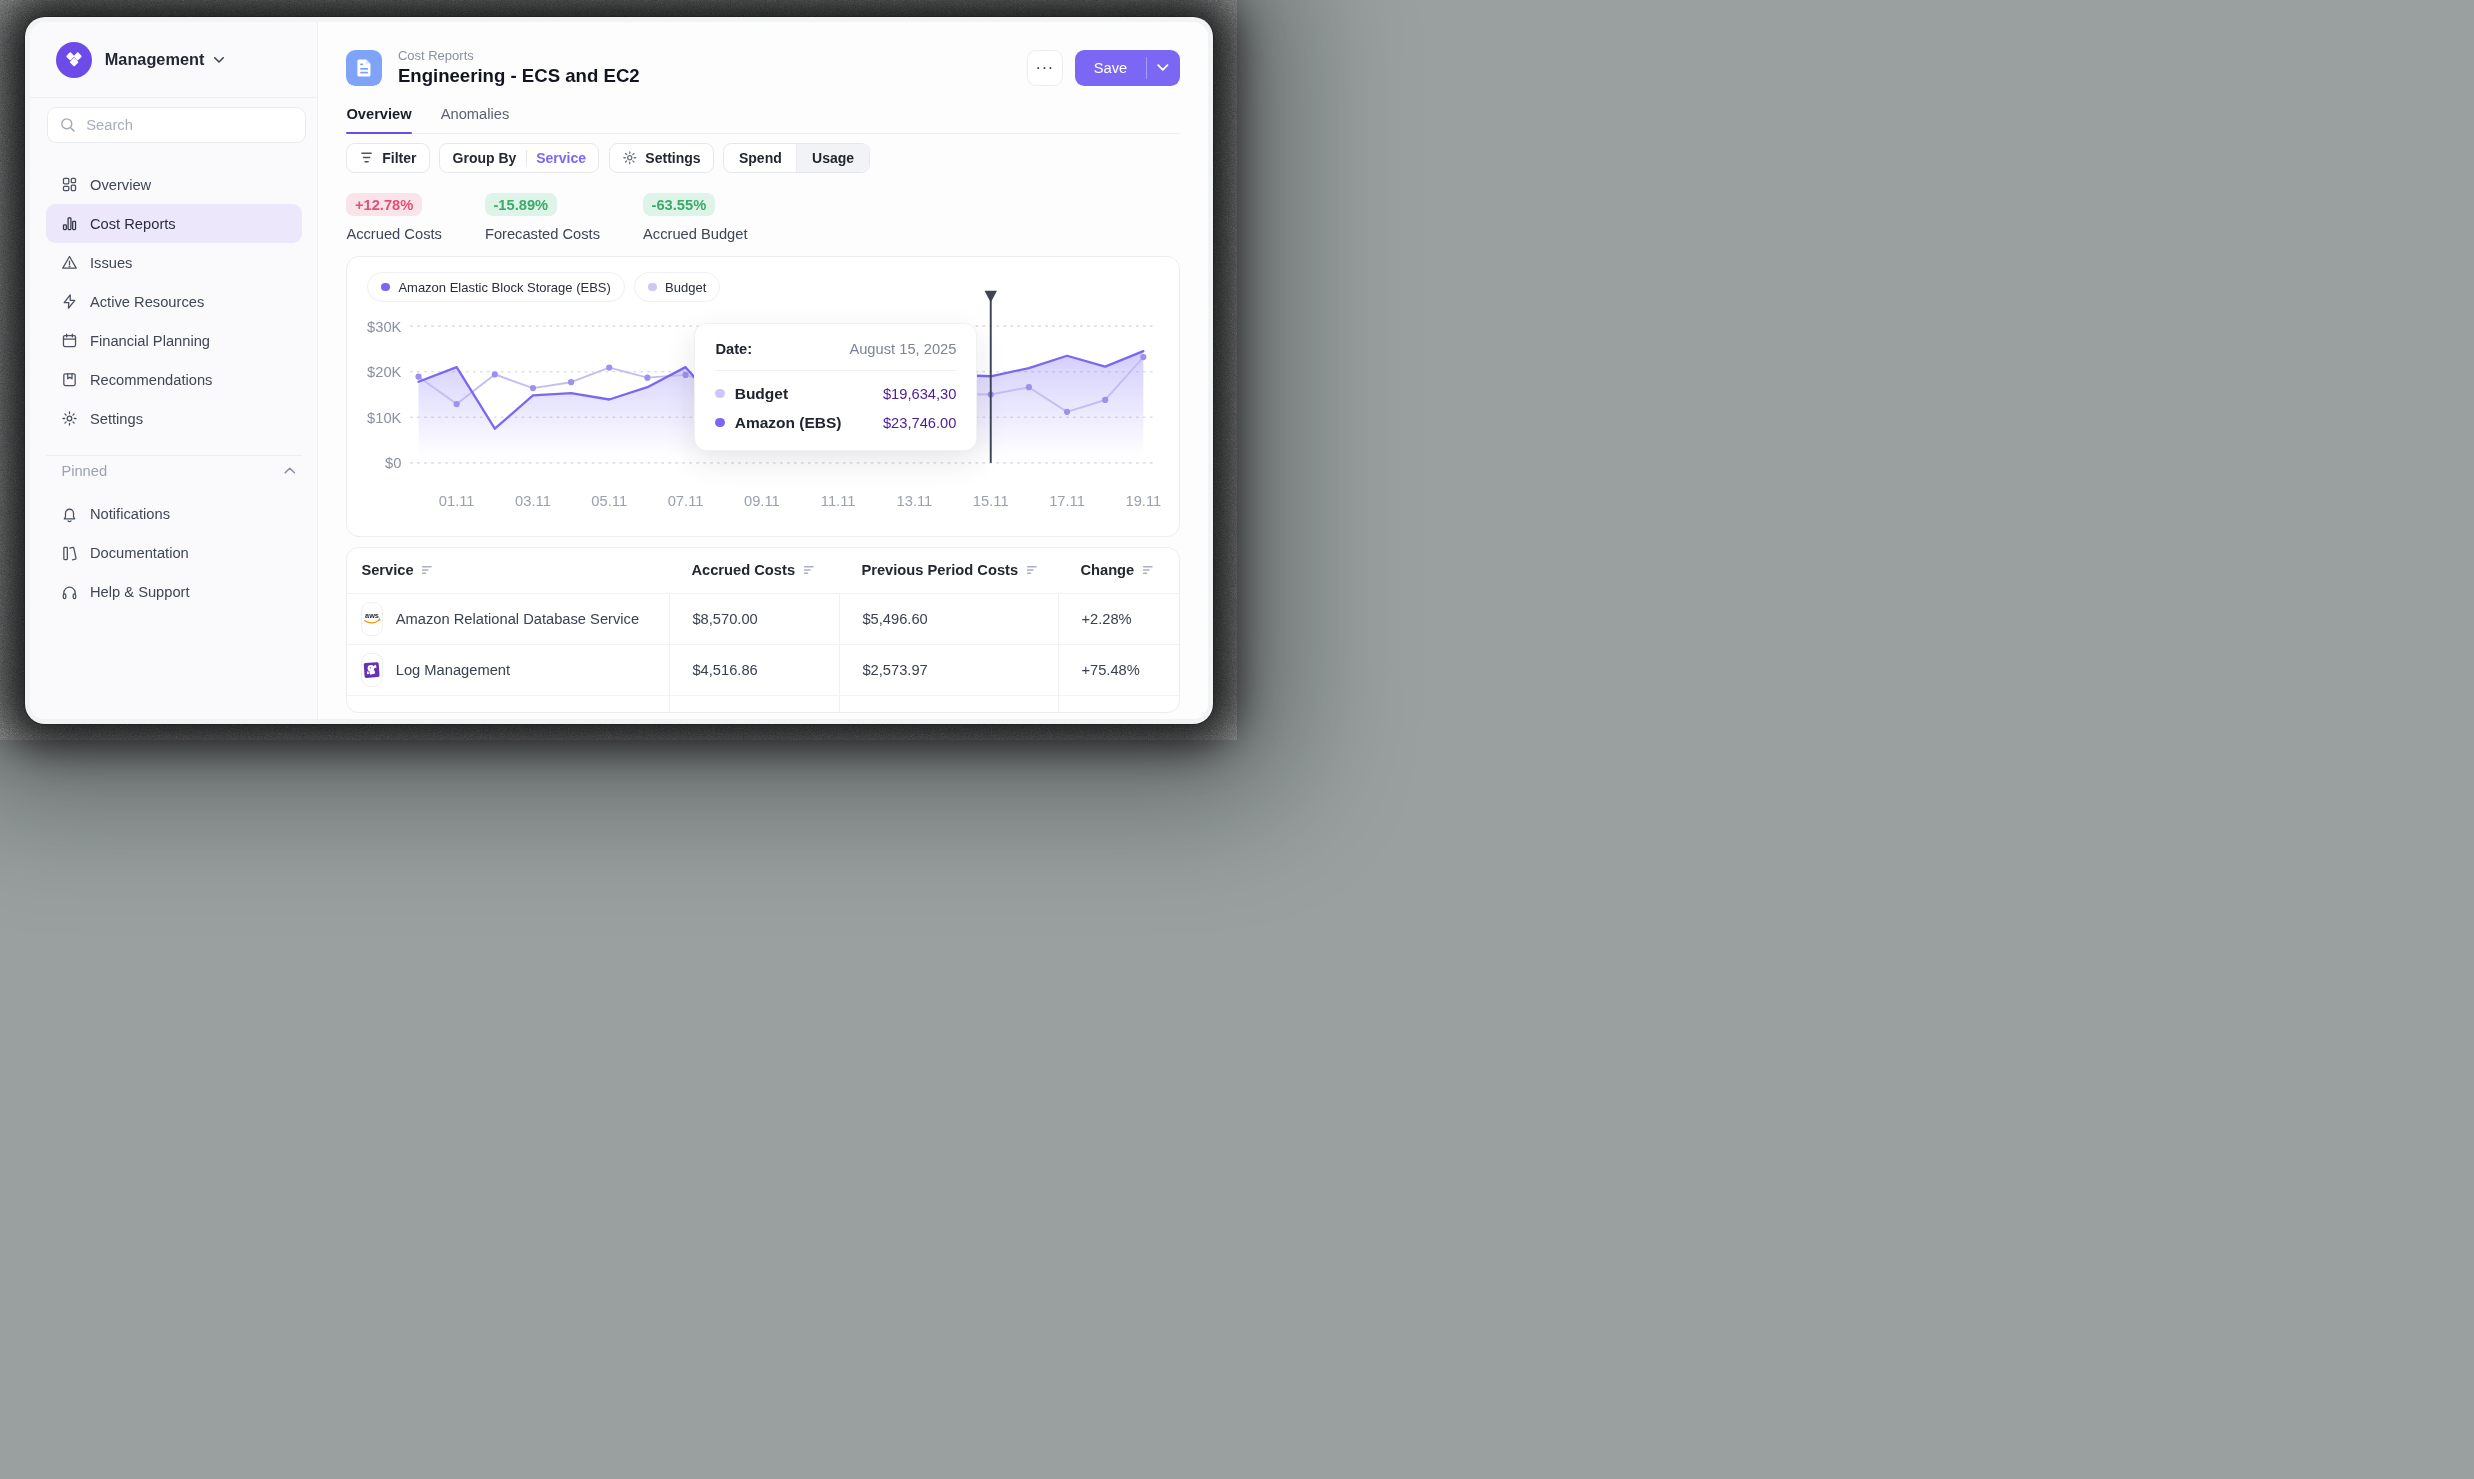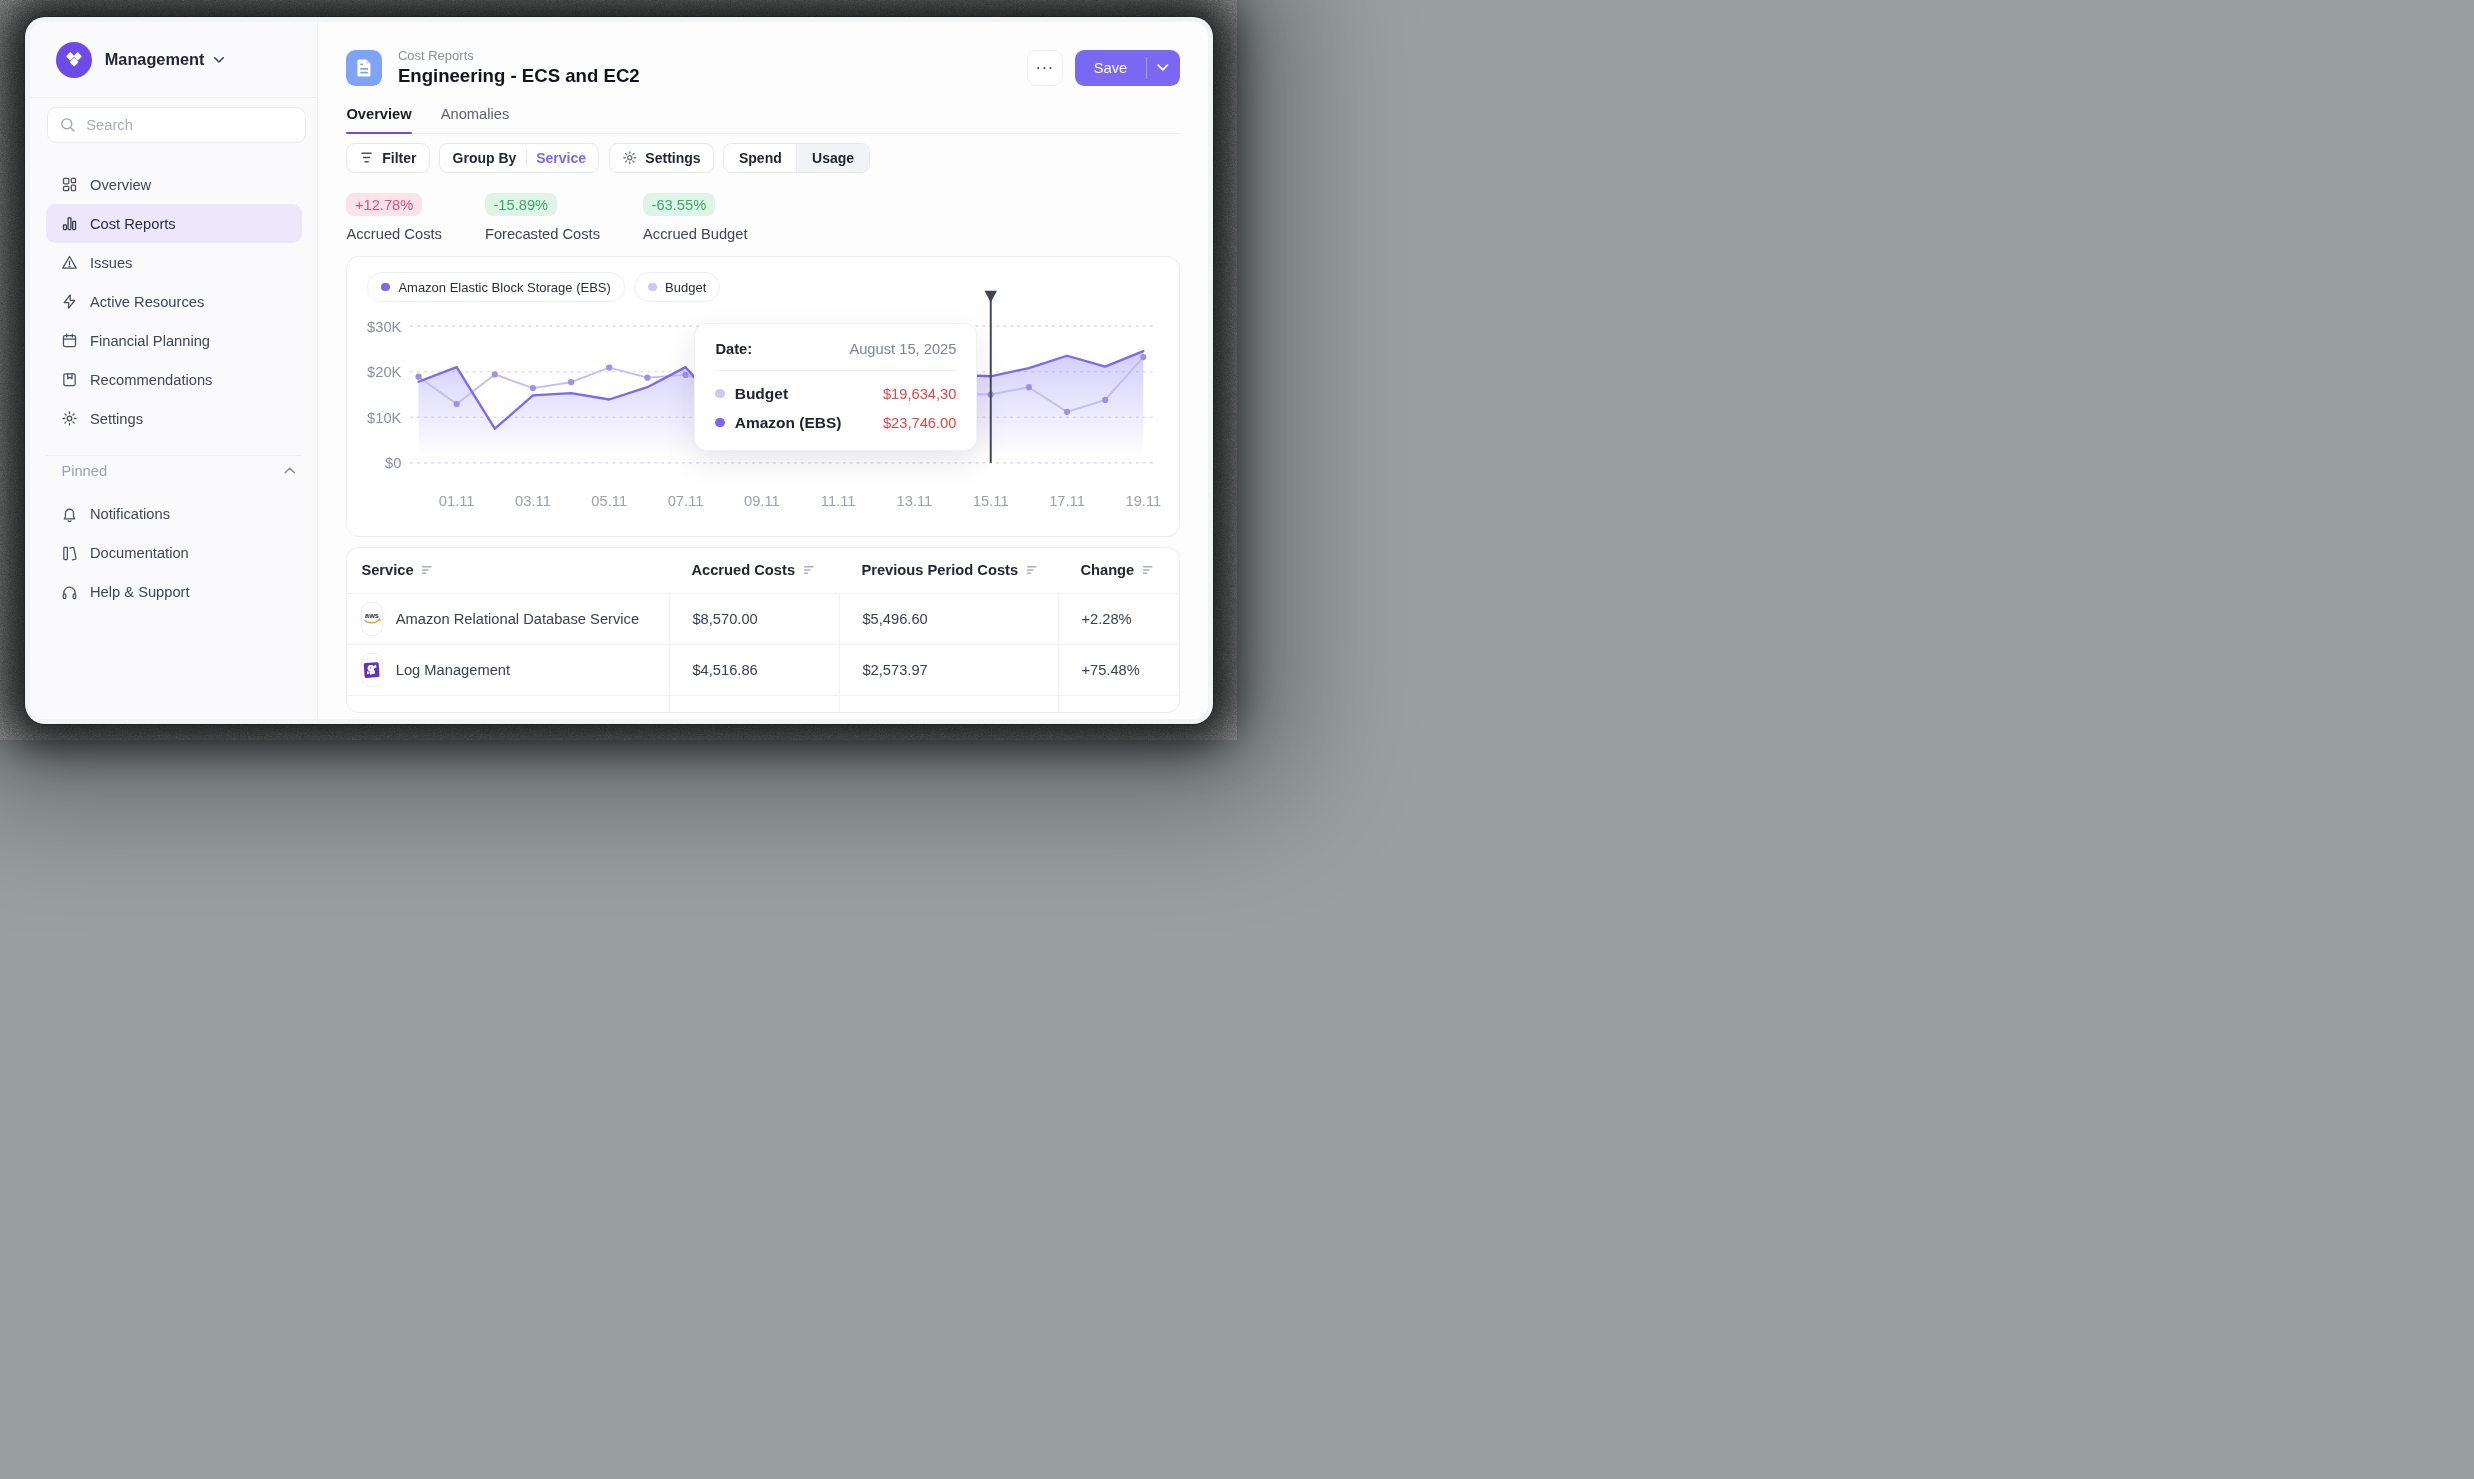--- a/index.html
+++ b/index.html
@@ -54,42 +54,42 @@
   .tbtn{height:29.5px;border:1.2px solid #E5E7EC;border-radius:8.5px;background:#fff;display:flex;align-items:center;
     padding:0 12.4px;font-size:14px;color:#23283­4;color:#232834;cursor:pointer;}
   .tbtn .icon{margin-right:7.8px;}
   .gb-divider{width:1.2px;height:15.5px;background:#E5E7EC;margin:0 9.3px;}
   .gb-value{color:#7A68F5;}
   .segmented{height:29.5px;border:1.2px solid #E5E7EC;border-radius:8.5px;background:#fff;display:flex;overflow:hidden;cursor:pointer;}
   .seg{display:flex;align-items:center;padding:0 14.7px;font-size:14px;color:#1F242E;}
   .seg.usage{background:#F2F3F6;border-left:1.2px solid #E8EAED;}
 
   .stats{margin-top:20px;display:flex;gap:43px;}
-  .stat .badge{display:inline-block;border-radius:7.8px;padding:3.9px 8.5px;font-size:14.7px;font-weight:400;}
+  .stat .badge{display:inline-block;border-radius:7.8px;padding:3.9px 8.5px;font-size:14.7px;font-weight:700;}
   .stat .badge.up{background:#FBE3EA;color:#E0507A;}
   .stat .badge.down{background:#DFF4E8;color:#3BAA68;}
   .stat .slabel{margin-top:9.3px;font-size:14.7px;color:#3E4554;}
 
   .chart-card{margin-top:14.7px;height:281px;border:1.2px solid #ECEDF1;border-radius:13px;background:#fff;position:relative;}
   .legend-row{position:absolute;left:20px;top:14.7px;display:flex;gap:9.3px;z-index:3;}
   .chip{height:30px;border:1.2px solid #EEEFF2;border-radius:775px;background:#fff;display:flex;align-items:center;padding:0 13px;cursor:pointer;}
   .chip .dot{width:8.5px;height:8.5px;border-radius:50%;margin-right:8.5px;}
   .chip .cl{font-size:13px;color:#2A2F3A;}
   .chart-svg{position:absolute;left:0;top:26px;z-index:1;}
   .tooltip{position:absolute;left:347px;top:66px;width:283px;z-index:4;background:#fff;border:0.8px solid #F0F1F5;
     border-radius:12.4px;box-shadow:0 11px 31px rgba(25,28,40,.10);padding:17px 20px 18.6px 20px;}
   .tt-date{display:flex;justify-content:space-between;align-items:flex-end;}
   .tt-date .k{font-size:14.7px;font-weight:600;color:#20242E;}
   .tt-date .v{font-size:14.7px;color:#7D8494;}
   .tt-div{height:0.8px;background:#EEF0F3;margin:12.4px 0 14px 0;}
   .tt-row{display:flex;align-items:center;margin-top:11px;}
   .tt-row:first-of-type{margin-top:0;}
   .tt-row .dot{width:9.3px;height:9.3px;border-radius:50%;margin-right:10px;}
   .tt-row .n{font-size:15.5px;font-weight:600;color:#20242E;flex:1;}
-  .tt-row .val{font-size:14.7px;color:#ef4444;}
+  .tt-row .val{font-size:14.7px;color:#4c1d95;}
 
   .table-card{margin-top:9.3px;height:166px;border:1.2px solid #ECEDF1;border-radius:12.4px;background:#fff;overflow:hidden;}
   .trow{display:grid;grid-template-columns:322px 170px 219px 1fr;}
   .thead{height:46px;border-bottom:1.6px solid #F0F1F4;}
   .th{display:flex;align-items:center;padding-left:22px;font-size:14.7px;font-weight:600;color:#23272F;cursor:pointer;}
   .th.first{padding-left:14px;}
   .th .icon{margin-left:7.8px;}
   .td{display:flex;align-items:center;padding-left:22px;font-size:14.7px;color:#3A4150;border-left:0.8px solid #EFF1F4;}
   .td.first{border-left:none;padding-left:14px;}
   .tbody-row{height:51px;border-bottom:1.6px solid #F2F3F6;cursor:pointer;}

